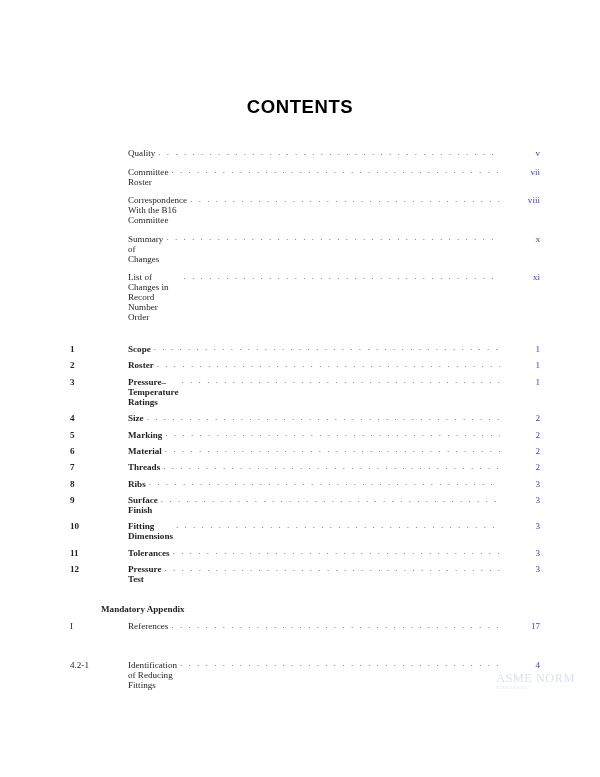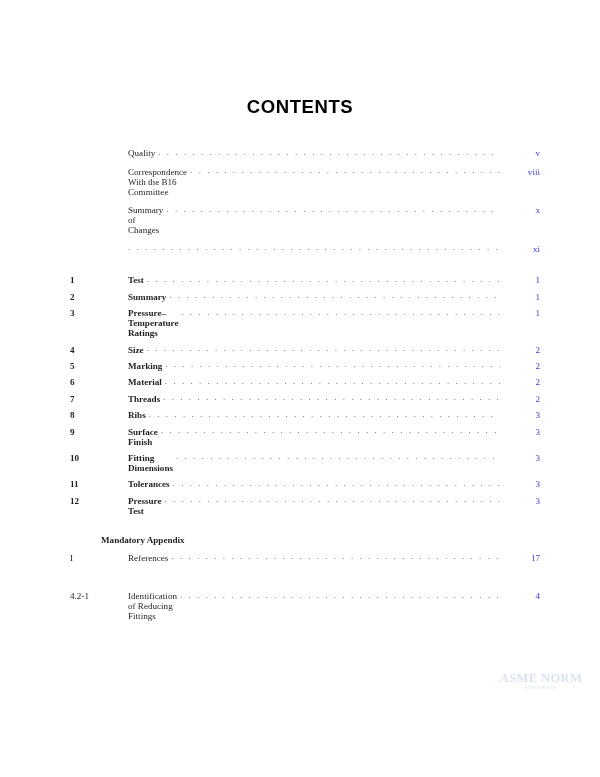--- a/index.html
+++ b/index.html
@@ -123,24 +123,23 @@
     text-align: center;
     font-size: 8.6px;
     color: #3a3a3a;
   }
 
   .watermark {
     position: absolute;
     right: 14px;
     bottom: 8px;
     width: 90px;
-    text-align: center;
+    text-align: left;
     opacity: 0.30;
     user-select: none;
-    font-weight: bold;
   }
   .watermark .wm-main {
     font-family: "Liberation Serif", "DejaVu Serif", serif;
     font-size: 12.5px;
     letter-spacing: 0.4px;
     color: #7e9fd0;
     line-height: 13px;
     white-space: nowrap;
   }
   .watermark .wm-sub {
@@ -163,49 +162,56 @@
 
     <div>
       <div class="toc-row">
         <span class="num"></span>
         <span class="title-cell">Quality</span>
         <span class="leader"></span>
         <span class="pageno">v</span>
       </div>
       <div class="toc-row">
         <span class="num"></span>
+        <span class="title-cell">Committee Roster</span>
+        <span class="leader"></span>
+        <span class="pageno">vii</span>
+      </div>
+      <div class="toc-row">
+        <span class="num"></span>
         <span class="title-cell">Correspondence With the B16 Committee</span>
         <span class="leader"></span>
         <span class="pageno">viii</span>
       </div>
       <div class="toc-row">
         <span class="num"></span>
         <span class="title-cell">Summary of Changes</span>
         <span class="leader"></span>
         <span class="pageno">x</span>
       </div>
       <div class="toc-row">
         <span class="num"></span>
+        <span class="title-cell">List of Changes in Record Number Order</span>
         <span class="leader"></span>
         <span class="pageno">xi</span>
       </div>
     </div>
 
     <div class="sp-lg"></div>
 
     <div>
       <div class="toc-row bold tight">
         <span class="num">1</span>
-        <span class="title-cell">Test</span>
+        <span class="title-cell">Scope</span>
         <span class="leader"></span>
         <span class="pageno">1</span>
       </div>
       <div class="toc-row bold tight">
         <span class="num">2</span>
-        <span class="title-cell">Summary</span>
+        <span class="title-cell">Roster</span>
         <span class="leader"></span>
         <span class="pageno">1</span>
       </div>
       <div class="toc-row bold tight">
         <span class="num">3</span>
         <span class="title-cell">Pressure–Temperature Ratings</span>
         <span class="leader"></span>
         <span class="pageno">1</span>
       </div>
       <div class="toc-row bold tight">

